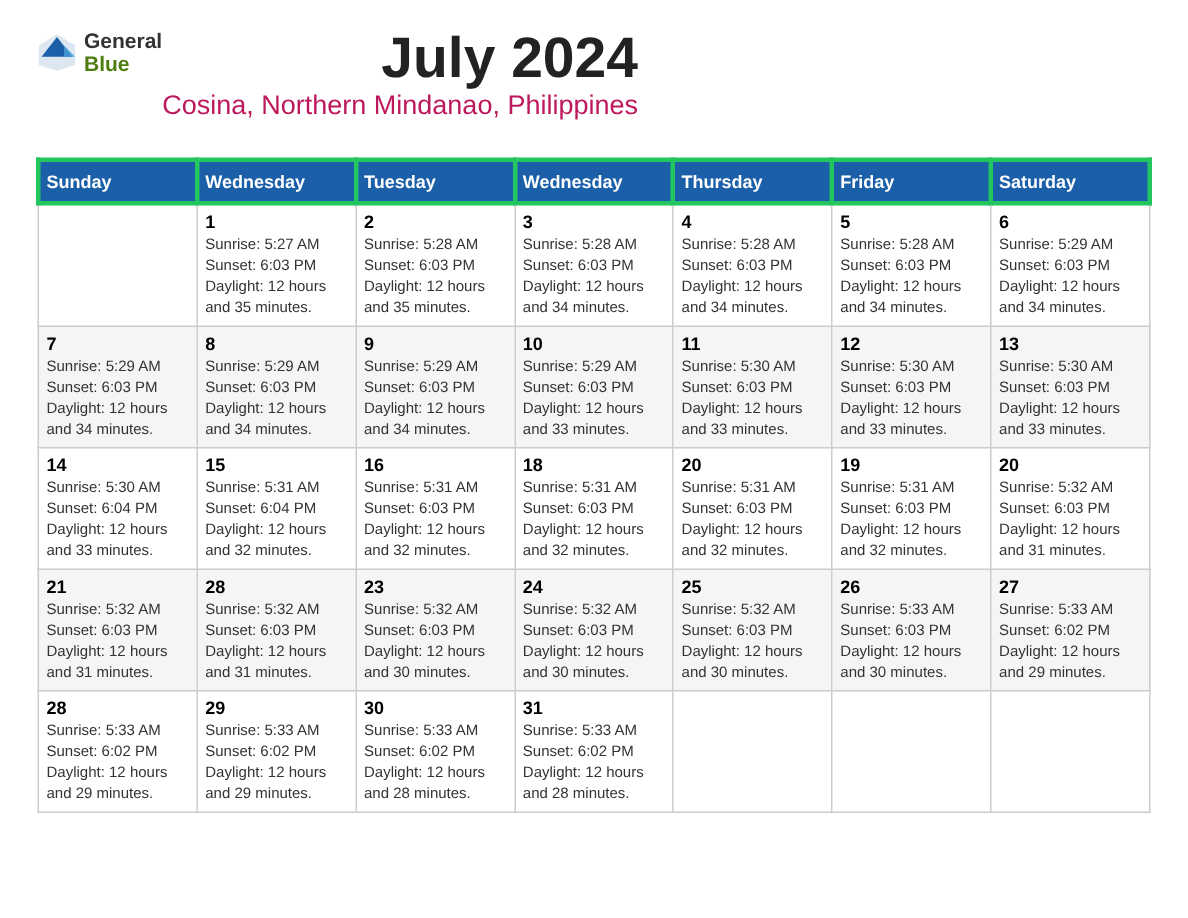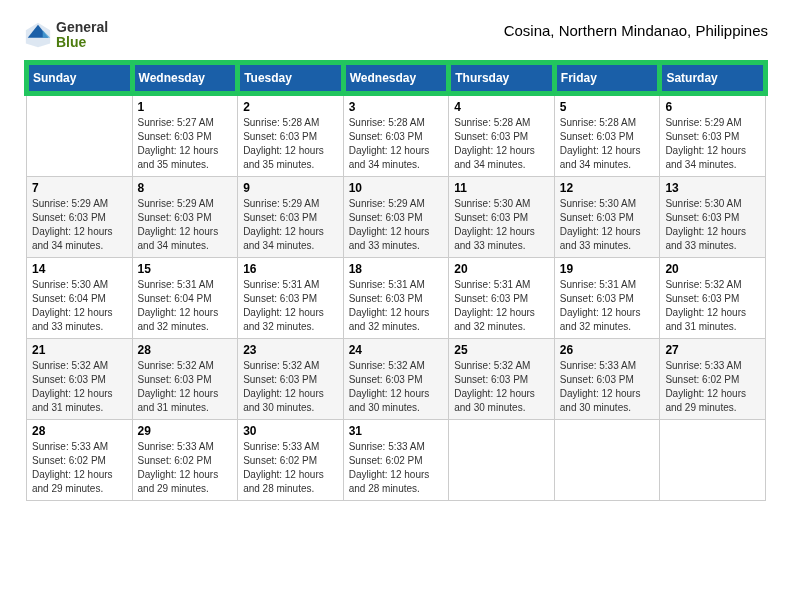--- a/index.html
+++ b/index.html
@@ -5,23 +5,22 @@
     * { box-sizing: border-box; margin: 0; padding: 0; }
     body {
       font-family: Arial, sans-serif;
       background: #fff;
       width: 792px;
       min-height: 612px;
       padding: 20px 24px;
     }
     .header-area {
       display: flex;
-      justify-content: space-between;
       align-items: flex-start;
-      margin-bottom: 9px;
+      margin-bottom: 24px;
     }
     .logo {
       display: flex;
       align-items: center;
       gap: 4px;
     }
     .logo-text {
       display: flex;
       flex-direction: column;
       line-height: 1.1;
@@ -43,37 +42,37 @@
     .title-area {
       text-align: right;
     }
     .month-title {
       font-size: 38px;
       font-weight: bold;
       color: #222;
       line-height: 1;
     }
     .subtitle {
-      font-size: 15px;
-      color: #000000;
+      font-size: 18px;
+      color: #be185d;
       margin-top: 2px;
     }
     table {
       width: 100%;
       border-collapse: collapse;
       font-size: 11px;
     }
     thead tr th {
       background-color: #1a5fa8;
       color: #fff;
       padding: 6px 4px;
       text-align: left;
       font-size: 12px;
       font-weight: bold;
-      border: 5px solid #22c55e;
+      border: 3px solid #22c55e;
     }
     tbody tr td {
       border: 1px solid #ccc;
       vertical-align: top;
       padding: 4px 5px;
       min-height: 80px;
       height: 80px;
     }
     tbody tr:nth-child(odd) td {
       background: #fff;
@@ -102,20 +101,21 @@
       <polygon points="15,2 28,10 28,24 15,28 2,24 2,10" fill="#1a5fa8" opacity="0.15"></polygon>
       <polygon points="15,4 26,18 4,18" fill="#1a5fa8"></polygon>
       <polygon points="20,10 28,18 20,18" fill="#4a9fd4" opacity="0.8"></polygon>
     </svg>
     <div class="logo-text">
       <span class="logo-general">General</span>
       <span class="logo-blue">Blue</span>
     </div>
   </div>
   <div class="title-area">
+    <div class="month-title">July 2024</div>
     <div class="subtitle">Cosina, Northern Mindanao, Philippines</div>
   </div>
 </div>
 
 <table>
   <thead>
     <tr>
     <th>Sunday</th>
         <th>Wednesday</th>
         <th>Tuesday</th>

